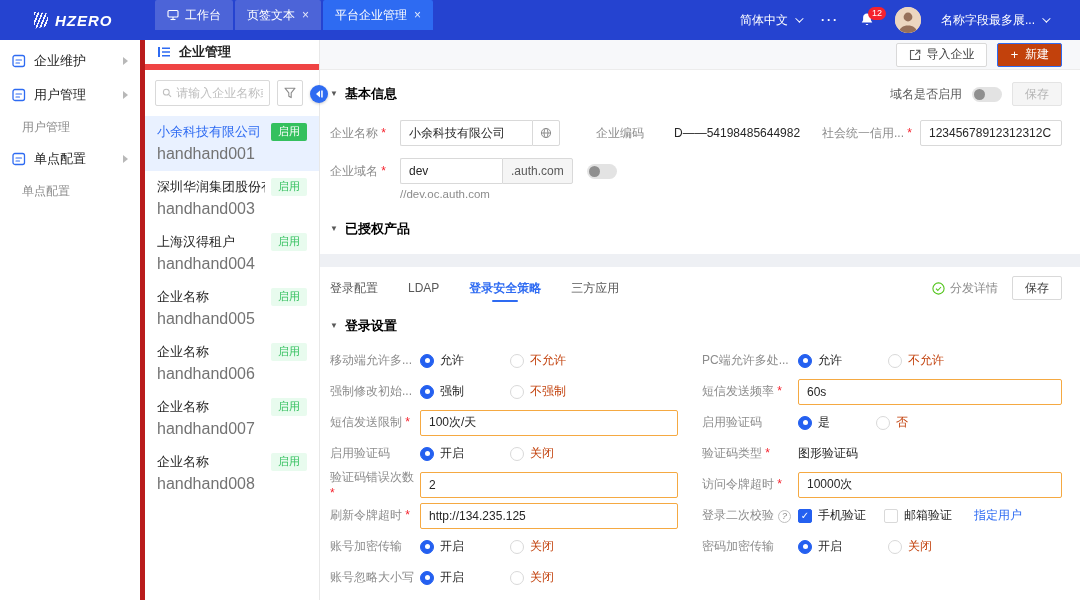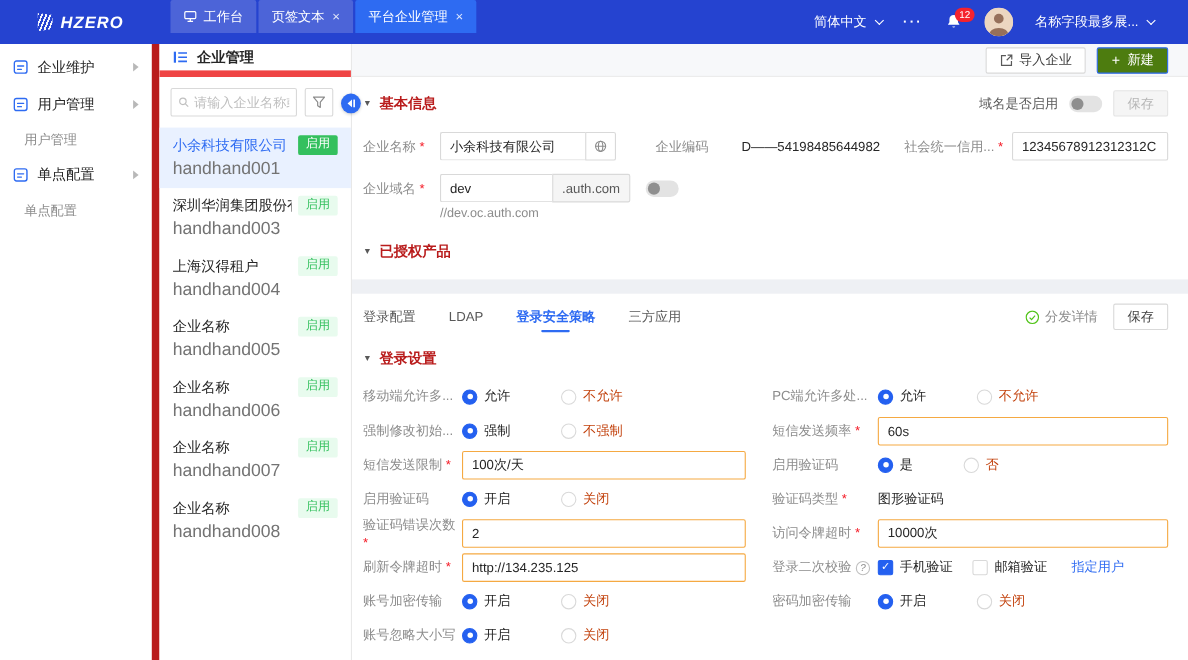--- a/index.html
+++ b/index.html
@@ -28,21 +28,21 @@
   .more { letter-spacing:2px; font-weight:bold; }
   .bell { position:relative; display:flex; }
   .bell-badge { position:absolute; top:-5px; left:9px; background:#f5222d; color:#fff; font-size:9px;
     border-radius:7px; padding:1px 4px; line-height:1.2; }
   .avatar { width:26px; height:26px; border-radius:50%; overflow:hidden; background:#ecd6c0; display:flex; }
 
   
   .app-body { flex:1; display:flex; background:#fff; min-height:0; }
 
   
-  .sidebar { width:145px; flex:0 0 145px; border-right:7px solid #b91c1c; padding-top:4px; background:#fff; }
+  .sidebar { width:145px; flex:0 0 145px; border-right:5px solid #b91c1c; padding-top:4px; background:#fff; }
   .side-head { height:34px; display:flex; align-items:center; gap:8px; padding:0 12px; font-size:13px;
     font-weight:500; color:#262626; cursor:pointer; }
   .side-head .arrow { margin-left:auto; width:0; height:0; border-top:4px solid transparent;
     border-bottom:4px solid transparent; border-left:5px solid #b8b8b8; }
   .side-child { height:30px; display:flex; align-items:center; font-size:12px; color:#8c8c8c; cursor:pointer; }
   .side-child.ind1 { padding-left:12px; }
   .side-child.ind2 { padding-left:22px; }
 
   
   .list-panel { width:175px; flex:0 0 175px; border-right:1px solid #e8e8e8; background:#fff; position:relative; }
@@ -70,26 +70,26 @@
   .badge.on-solid { background:#34c05e; color:#fff; }
   .badge.on { background:#e8fbee; color:#34c05e; }
   .badge.off { background:#ffeaea; color:#f56c6c; }
 
   
   .main { flex:1; display:flex; flex-direction:column; min-width:0; background:#fff; }
   .main-toolbar { height:30px; flex:0 0 30px; background:#f7f8fa; border-bottom:1px solid #ececec;
     display:flex; align-items:center; justify-content:flex-end; gap:10px; padding-right:18px; }
   .btn { height:24px; display:inline-flex; align-items:center; gap:5px; padding:0 12px; font-size:12px;
     border-radius:2px; cursor:pointer; border:1px solid #d9d9d9; background:#fff; color:#404040; }
-  .btn.primary { background:#4d7c0f; border-color:#2e6bf2; color:#fff; }
+  .btn.primary { background:#c2410c; border-color:#2e6bf2; color:#fff; }
   .btn.primary .plus::before { content:"+"; font-size:13px; margin-right:2px; }
   .btn.disabled { background:#f5f5f5; border-color:#e4e4e4; color:#b5b5b5; cursor:default; }
 
   .main-content { flex:1; overflow:hidden; }
-  .sec-title { font-size:13px; font-weight:bold; color:#b91c1c; display:inline-flex; align-items:center; cursor:pointer; }
+  .sec-title { font-size:13px; font-weight:bold; color:#000000; display:inline-flex; align-items:center; cursor:pointer; }
   .sec-title::before { content:"▼"; font-size:8px; color:#595959; margin-right:7px; transform:translateY(-1px); }
 
   .basic-sec { padding:12px 18px 6px 10px; }
   .basic-head { display:flex; align-items:center; margin-bottom:14px; }
   .basic-head-right { margin-left:auto; display:flex; align-items:center; gap:10px; }
   .toggle-label { color:#595959; }
   .switch { width:30px; height:15px; border-radius:8px; background:#e3e3e3; position:relative;
     display:inline-block; cursor:pointer; }
   .switch .knob { position:absolute; left:2px; top:2px; width:11px; height:11px; border-radius:50%;
     background:#8f8f8f; }

